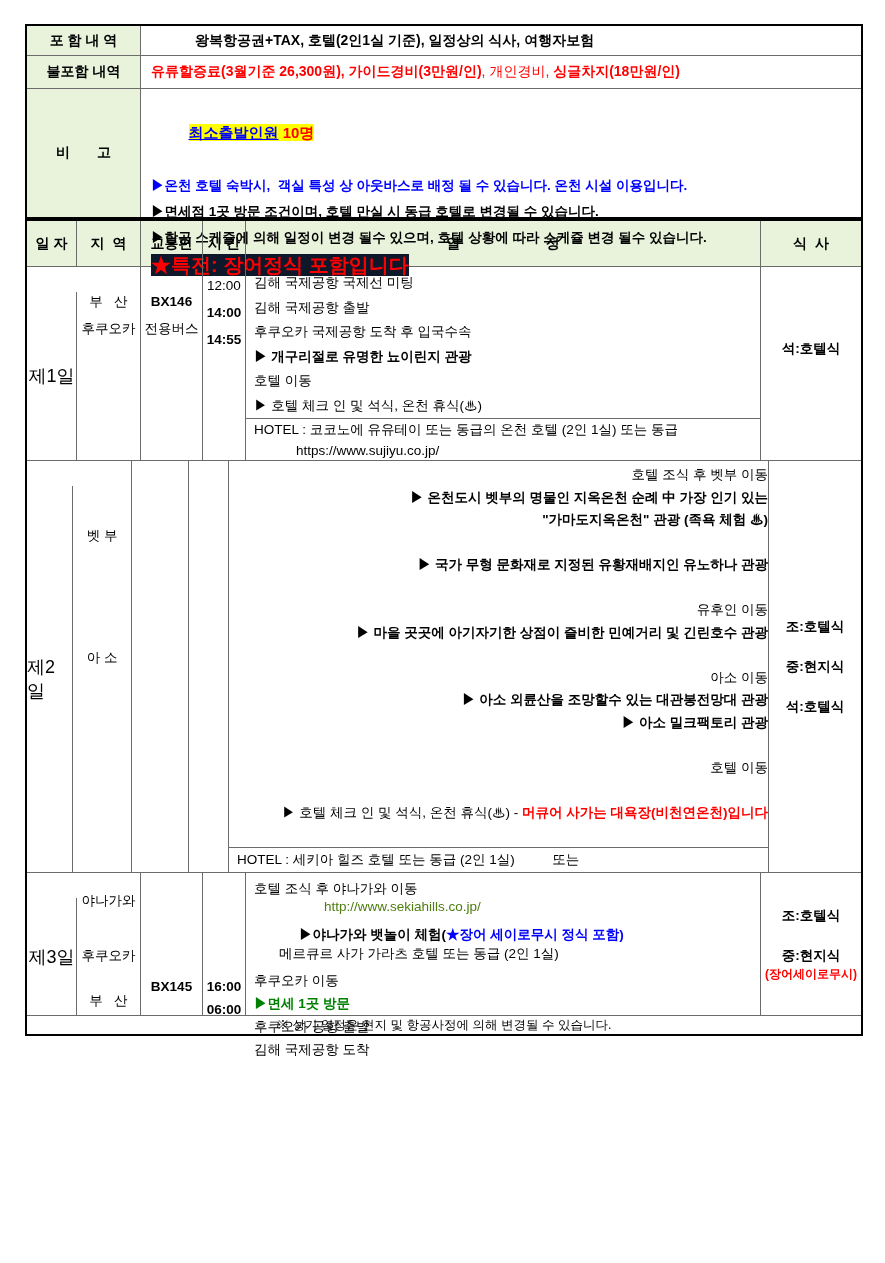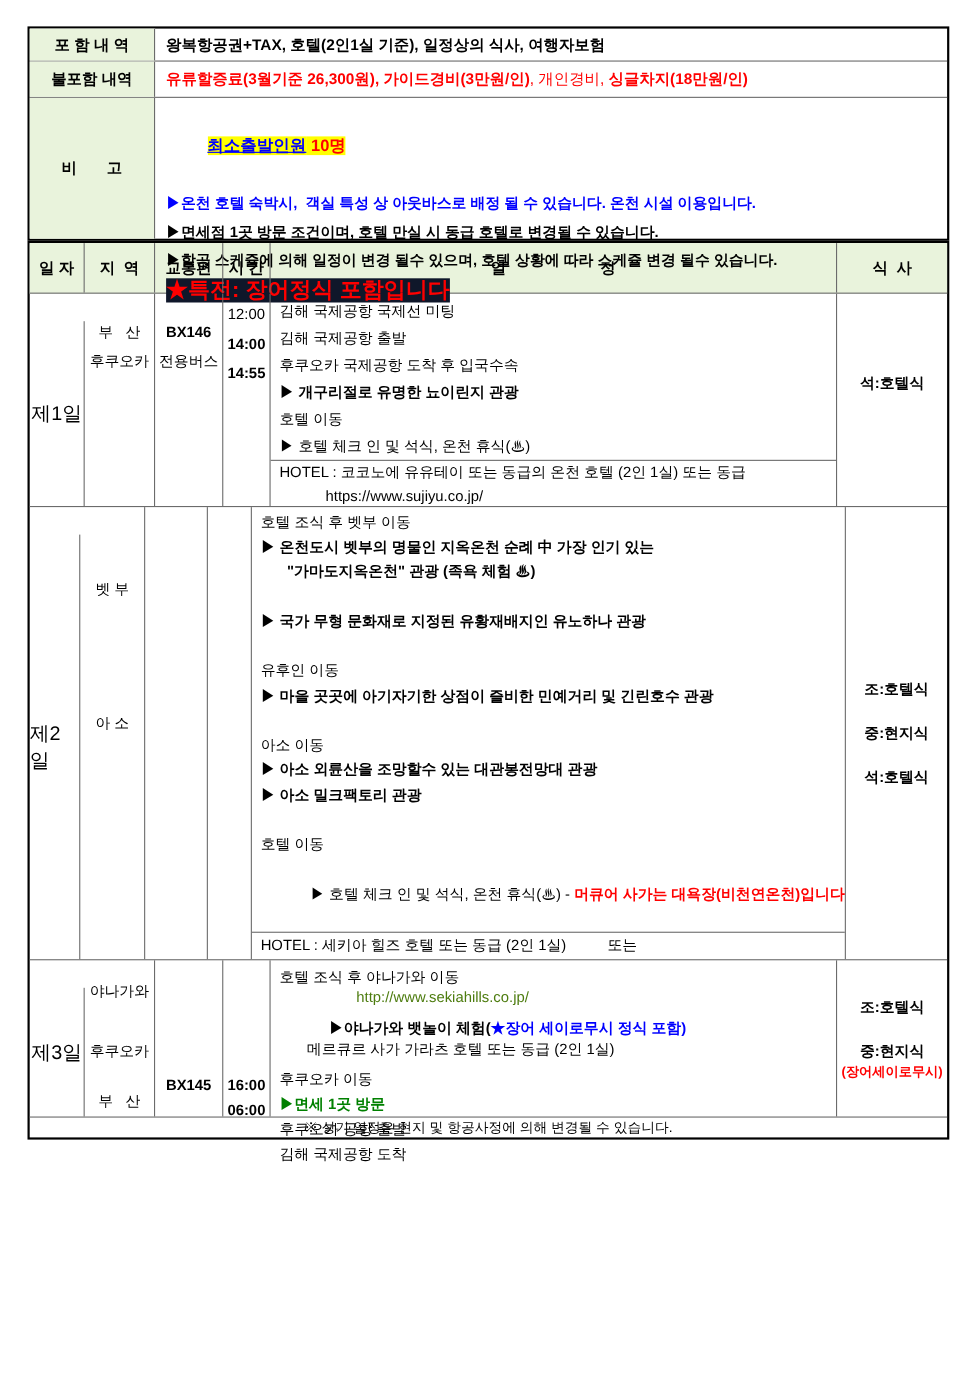--- a/index.html
+++ b/index.html
@@ -8,21 +8,21 @@
     width:885px; height:1263px;
     font-family:"Liberation Sans", sans-serif;
     color:#000;
     position:relative;
   }
   .doc { position:absolute; left:25px; top:24px; width:838px; }
 
   
   .info-table { border:2px solid #000; background:#fff; }
   .info-row { display:flex; border-top:1px solid #6b6b6b; }
-  .info-row:first-child { border-top:none; }
+  .info-row:first-child { border-top:none;gap:44px; }
   .info-label {
     width:114px; flex-shrink:0; background:#E9F3DC;
     display:flex; align-items:center; justify-content:center;
     font-weight:bold; font-size:14px; white-space:pre;
     border-right:1px solid #6b6b6b;
   }
   .info-value { flex:1; display:flex; align-items:center; padding-left:10px; font-size:14px; white-space:pre; }
   .row-included { height:29px; }
   .row-excluded { height:33px; }
   .row-notes { height:129px; }
@@ -83,21 +83,21 @@
   .d3-region .g1 { margin-top:32px; }
   .d3-region .g2 { margin-top:22px; }
   .d3-bottom { padding-top:102px; }
   .d3-bottom > div { line-height:23px; }
 
   
   .itn-cell { display:flex; flex-direction:column; }
   .itn-main { flex:1; padding:4px 0 0 8px; }
   .ln { white-space:pre; }
   .row-day1 .ln { line-height:24.5px; min-height:24.5px; }
-  .row-day2 .itn-main { padding-top:3px; }
+  .row-day2 .itn-main { padding-top:3px;text-align:right; }
   .row-day2 .ln { line-height:22.5px; min-height:22.5px; }
   .row-day3 .ln { line-height:23px; min-height:23px; }
   .itn-hotel { border-top:1px solid #6b6b6b; padding-left:8px; }
   .row-day1 .itn-hotel .ln { line-height:21px; min-height:21px; }
   .row-day2 .itn-hotel .ln { line-height:23.5px; min-height:23.5px; }
   .indent { padding-left:42px; }
   .indent-sm { padding-left:24px; }
 
   
   .meal-cell { display:flex; flex-direction:column; align-items:center; justify-content:center; font-weight:bold; white-space:pre; }

